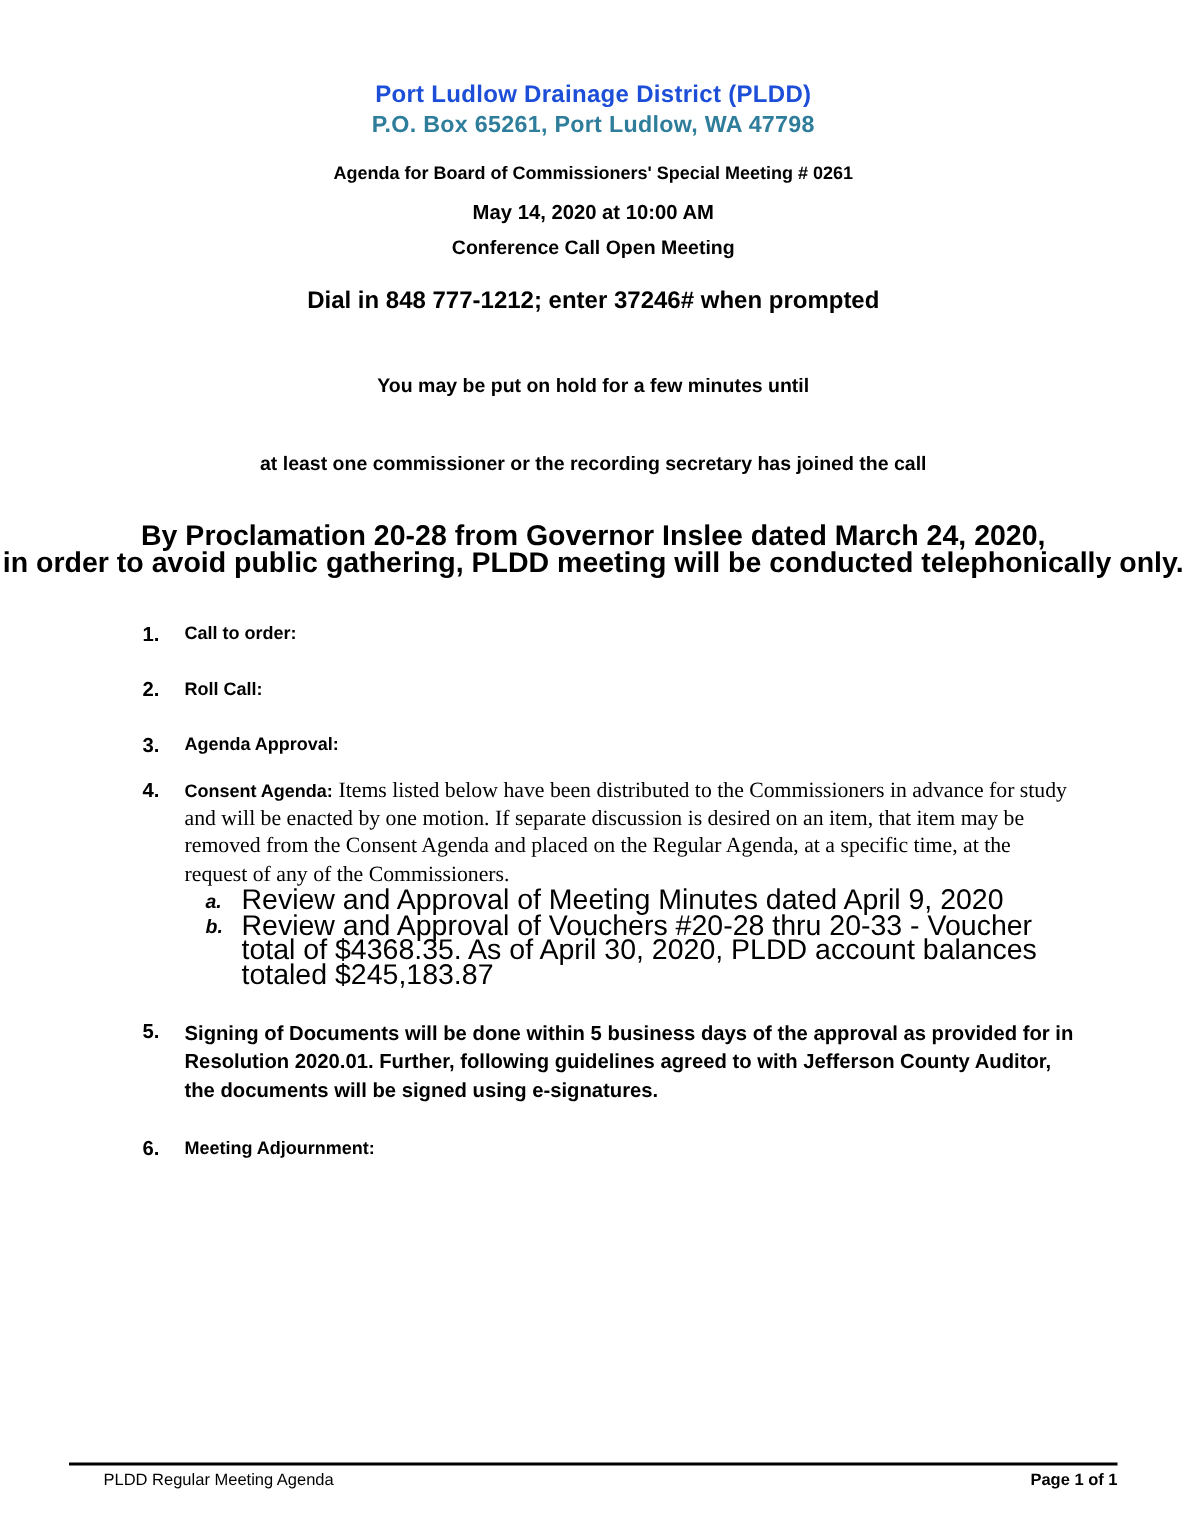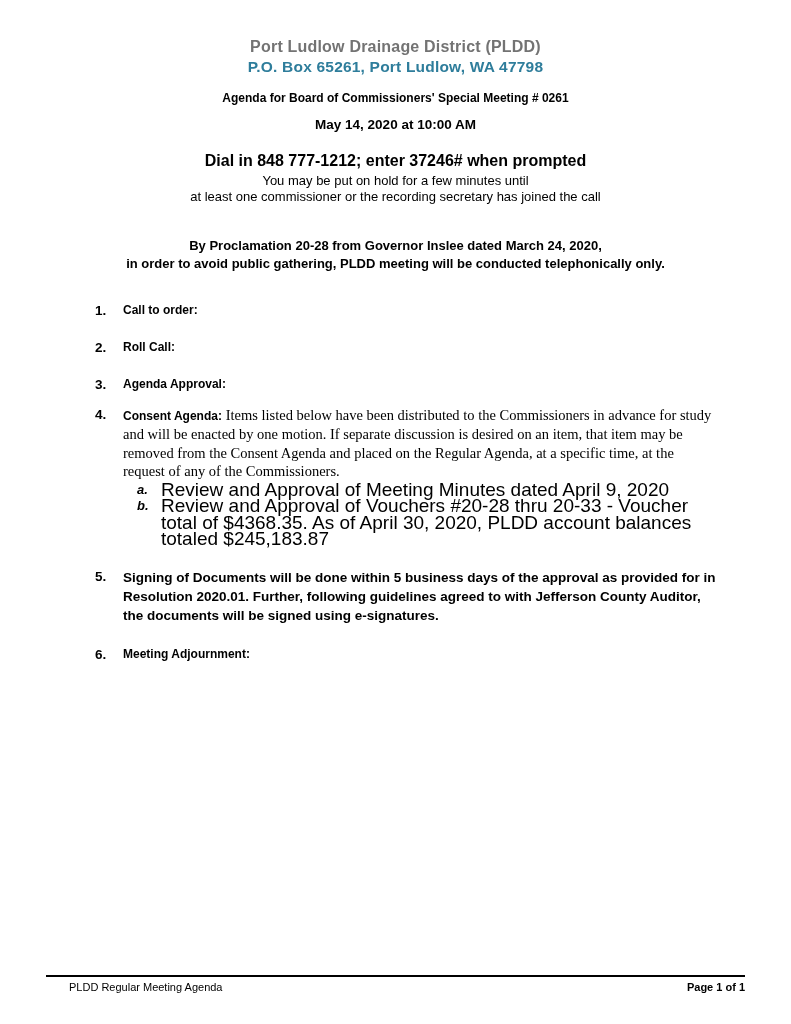--- a/index.html
+++ b/index.html
@@ -9,25 +9,26 @@
     width: 791px;
     height: 1024px;
     margin: 0 auto;
     background: #ffffff;
     font-family: "Liberation Sans", sans-serif;
     color: #000000;
     overflow: hidden;
   }
   .doc-header { padding-top: 37px; text-align: center; }
   .org-name {
-    color: #737373;
+    color: #1d4ed8;
     font-weight: bold;
     font-size: 16px;
     line-height: 20px;
     letter-spacing: 0.2px;
+    margin-top: 17px;
   }
   .org-address {
     color: #2e7d9b;
     font-weight: bold;
     font-size: 15.5px;
     line-height: 20px;
     letter-spacing: 0.2px;
   }
   .agenda-title {
     margin-top: 13px;
@@ -47,28 +48,29 @@
     font-size: 13px;
     line-height: 17px;
   }
   .dial-in {
     margin-top: 16px;
     font-weight: bold;
     font-size: 16px;
     line-height: 24px;
   }
   .hold-note {
-    font-weight: normal;
+    font-weight: bold;
     font-size: 13px;
     line-height: 16px;
+    margin-top: 36px;
   }
   .proclamation {
     margin-top: 32px;
     font-weight: bold;
-    font-size: 13px;
+    font-size: 19px;
     line-height: 17.5px;
     text-align: center;
   }
   .agenda-list { margin-top: 30px; }
   .agenda-item {
     display: flex;
     padding-left: 95px;
     padding-right: 72px;
   }
   .item-number {
@@ -147,20 +149,21 @@
 </head>
 <body>
 
 <div class="page">
 
   <div class="doc-header">
     <div class="org-name">Port Ludlow Drainage District (PLDD)</div>
     <div class="org-address">P.O. Box 65261, Port Ludlow, WA 47798</div>
     <div class="agenda-title">Agenda for Board of Commissioners' Special Meeting # 0261</div>
     <div class="meeting-datetime">May 14, 2020 at 10:00 AM</div>
+    <div class="meeting-type">Conference Call Open Meeting</div>
     <div class="dial-in">Dial in 848 777-1212; enter 37246# when prompted</div>
     <div class="hold-note">You may be put on hold for a few minutes until</div>
     <div class="hold-note">at least one commissioner or the recording secretary has joined the call</div>
     <div class="proclamation">
       <div>By Proclamation 20-28 from Governor Inslee dated March 24, 2020,</div>
       <div>in order to avoid public gathering, PLDD meeting will be conducted telephonically only.</div>
     </div>
   </div>
 
   <div class="agenda-list">

